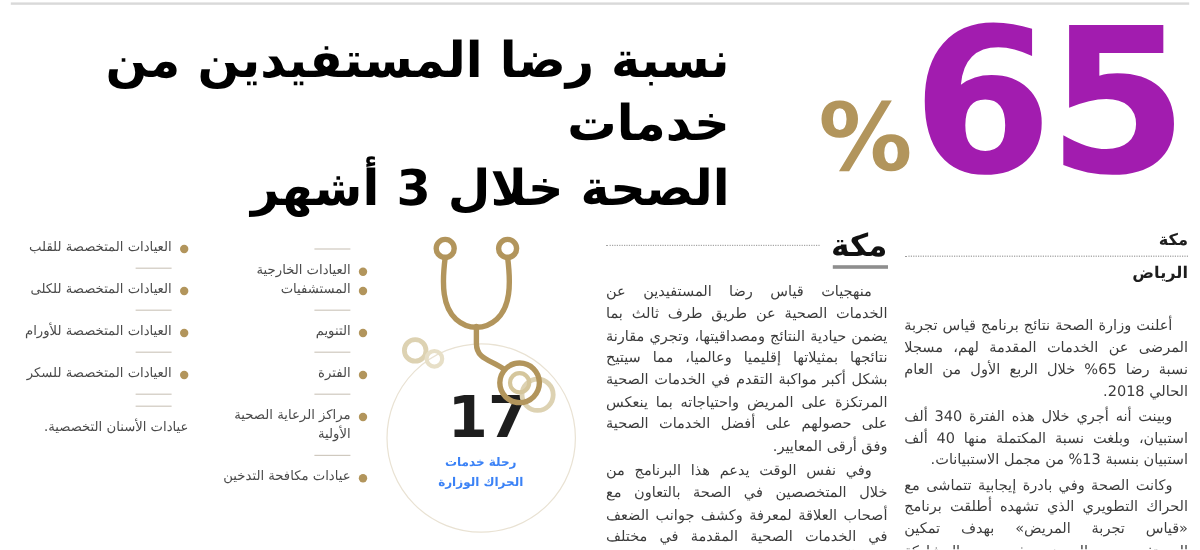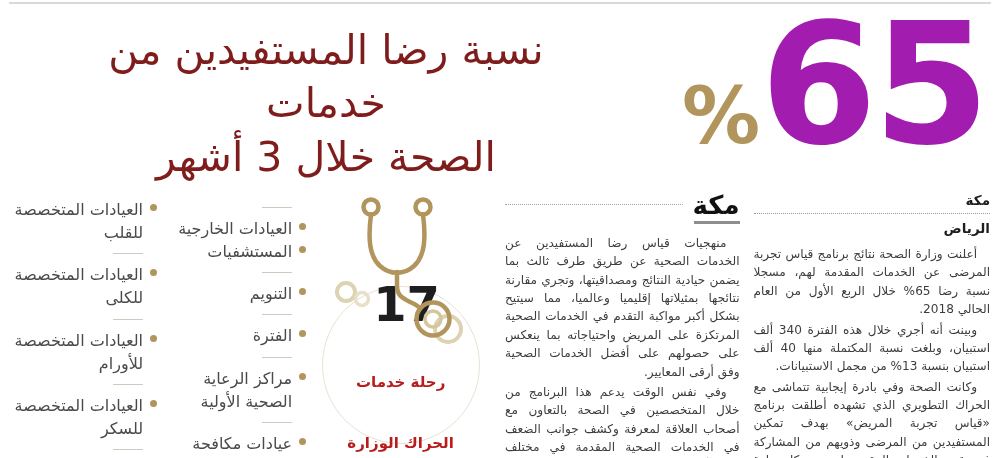--- a/index.html
+++ b/index.html
@@ -7,53 +7,53 @@
   body { font-family:"DejaVu Sans", sans-serif; }
   .page { position:relative; width:1000px; height:458px; background:#fff; overflow:hidden; direction:rtl; }
   .top-rule { height:2px; background:#d9d9d9; margin:2px 9px 0 9px; }
 
   
   .header { display:flex; direction:rtl; padding:10px 14px 0 14px; align-items:flex-start; }
   .stat { direction:ltr; display:flex; align-items:flex-end; width:372px; justify-content:flex-end; padding-top:6px; }
   .stat .pct { font-size:78px; font-weight:bold; color:#b2955c; line-height:.78; padding-bottom:4px; }
   .stat .num { font-size:168px; font-weight:bold; color:#a21caf; line-height:.78; letter-spacing:-4px;text-align:center; }
   .title { flex:1; text-align:center; padding:10px 6px 0 30px; }
-  .title .t-line { font-size:41px; font-weight:normal; color:#7f1d1d; line-height:1.30; }
+  .title .t-line { font-size:41px; font-weight:bold; color:#000000; line-height:1.30;text-align:right; }
 
   
   .content { display:flex; direction:rtl; padding:8px 10px 0 6px; }
 
   
   .col-a { width:252px; padding-left:14px; }
   .col-b { width:250px; padding-left:14px; }
   .kicker { font-size:13.5px; font-weight:bold; color:#1d1d1d; line-height:1.2; }
   .dotline { border-bottom:1px dotted #9b9b9b; margin:5px 0 6px 0; }
-  .dateline { font-size:13.5px; font-weight:bold; color:#1d1d1d; margin-bottom:9px; }
+  .dateline { font-size:13.5px; font-weight:bold; color:#1d1d1d; margin-bottom:26px; }
   .para { font-size:12.1px; color:#3c3c3c; line-height:1.52; text-align:justify; text-indent:13px; margin-bottom:2px; }
   .logo-row { display:flex; direction:rtl; align-items:flex-start; margin-bottom:10px; }
   .logo-word { font-size:26px; font-weight:900; color:#111; line-height:1; letter-spacing:-1px; }
   .logo-sub { width:46px; height:3px; background:#8e8e8e; margin-top:3px; }
   .logo-row .dotline { flex:1; margin:12px 10px 0 0; border-bottom:1px dotted #a5a5a5; }
 
   
   .graphic { width:182px; position:relative; text-align:center; }
   .steth { position:relative; z-index:2; display:block; margin:4px auto 0 auto; overflow:visible; }
   .ring-circle { width:158px; height:158px; border:1px solid #e9e2d3; border-radius:50%;
                  margin:-56px auto 0 auto; position:relative; z-index:1;
                  display:flex; flex-direction:column; align-items:center; justify-content:center; padding-top:6px; }
   .big-count { font-size:48px; font-weight:bold; color:#1e1e1e; line-height:1; transform:translateX(6px); margin-bottom:6px; }
-  .circle-cap { font-size:15px; font-weight:bold; color:#b91c1c; line-height:1.65;margin-top:36px; }
+  .circle-cap { font-size:10px; font-weight:bold; color:#3b82f6; line-height:1.65; }
 
   
   .svc-col { width:150px; padding:6px 4px 0 6px; }
   .svc-col.second { width:156px; }
   .svc-item .sep { width:30px; height:0; border-top:1px solid #cfc9bf; margin:9px 14px 9px auto; }
   .svc-row { display:flex; direction:rtl; align-items:flex-start; }
   .bullet { width:7px; height:7px; border-radius:50%; background:#b2955c; flex:0 0 7px; margin:6px 0 0 7px; }
-  .svc-label { font-size:16px; color:#4a4a4a; line-height:1.45; text-align:right; }
+  .svc-label { font-size:11px; color:#4a4a4a; line-height:1.45; text-align:right; }
 </style>
 </head>
 <body>
 
 <div class="page">
   <div class="top-rule"></div>
 
   <div class="header">
     <div class="stat">
       <span class="pct">%</span>

